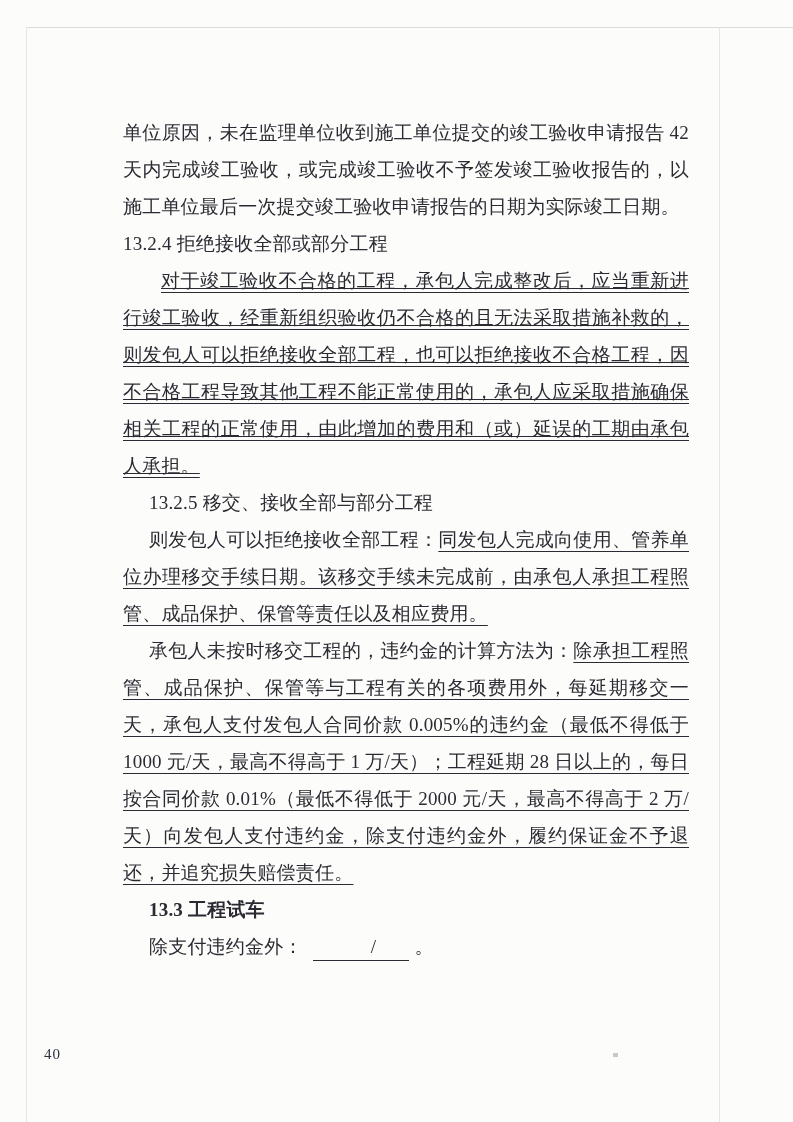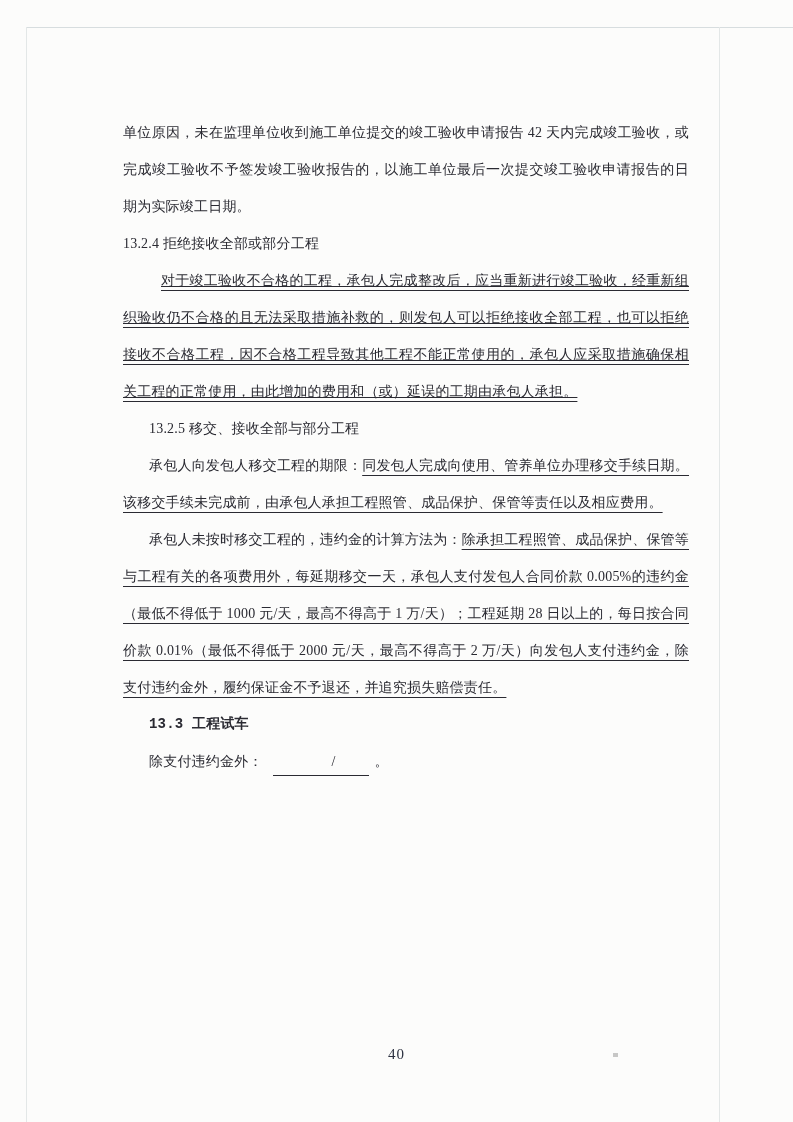--- a/index.html
+++ b/index.html
@@ -22,68 +22,68 @@
   .scan-v.left { left: 26px; }
   .scan-v.right { left: 719px; }
   .artifact {
     position: absolute; left: 613px; top: 1053px; width: 5px; height: 4px;
     background: #9a9a9a; opacity: 0.55;
   }
   .content {
     position: absolute; left: 123px; top: 114px; width: 566px;
   }
   .content p {
-    font-size: 14px;
+    font-size: 19px;
     line-height: 37px;
     text-align: justify;
     letter-spacing: 0.2px;
   }
   .ind2 { text-indent: 38px; text-decoration: underline; }
   .ind1 { text-indent: 26px; }
-  .bold { font-weight: bold; font-family: Liberation Mono, monospace; }
+  .bold { font-weight: bold; }
   .u {
     text-decoration: underline;
     text-decoration-thickness: 1.4px;
     text-underline-offset: 5px;
   }
   .blank {
     display: inline-block;
     width: 96px;
     text-align: center;
     border-bottom: 1.6px solid #2a2a32;
     margin: 0 6px 0 10px;
     line-height: 26px;
   }
   .footer {
     position: absolute; top: 1046px; left: 0; width: 100%;
-    text-align: center;
     font-size: 15px;
     color: #2c3140;
     letter-spacing: 1px;
+    padding-left: 44px;
   }
 </style>
 </head>
 <body>
 
 <div class="scan-h"></div>
 <div class="scan-v left"></div>
 <div class="scan-v right"></div>
 <div class="artifact"></div>
 
 <div class="content">
 
   <p>单位原因，未在监理单位收到施工单位提交的竣工验收申请报告 42 天内完成竣工验收，或完成竣工验收不予签发竣工验收报告的，以施工单位最后一次提交竣工验收申请报告的日期为实际竣工日期。</p>
 
   <p>13.2.4 拒绝接收全部或部分工程</p>
 
   <p class="ind2"><span class="u">对于竣工验收不合格的工程，承包人完成整改后，应当重新进行竣工验收，经重新组织验收仍不合格的且无法采取措施补救的，则发包人可以拒绝接收全部工程，也可以拒绝接收不合格工程，因不合格工程导致其他工程不能正常使用的，承包人应采取措施确保相关工程的正常使用，由此增加的费用和（或）延误的工期由承包人承担。</span></p>
 
   <p class="ind1">13.2.5 移交、接收全部与部分工程</p>
 
-  <p class="ind1"><span>承包人向发包人移交工程的期限：</span><span class="u">同发包人完成向使用、管养单位办理移交手续日期。该移交手续未完成前，由承包人承担工程照管、成品保护、保管等责任以及相应费用。</span></p>
+  <p class="ind1"><span>则发包人可以拒绝接收全部工程：</span><span class="u">同发包人完成向使用、管养单位办理移交手续日期。该移交手续未完成前，由承包人承担工程照管、成品保护、保管等责任以及相应费用。</span></p>
 
   <p class="ind1"><span>承包人未按时移交工程的，违约金的计算方法为：</span><span class="u">除承担工程照管、成品保护、保管等与工程有关的各项费用外，每延期移交一天，承包人支付发包人合同价款 0.005%的违约金（最低不得低于 1000 元/天，最高不得高于 1 万/天）；工程延期 28 日以上的，每日按合同价款 0.01%（最低不得低于 2000 元/天，最高不得高于 2 万/天）向发包人支付违约金，除支付违约金外，履约保证金不予退还，并追究损失赔偿责任。</span></p>
 
   <p class="ind1 bold">13.3 工程试车</p>
 
 
   <p class="ind1"><span>除支付违约金外：</span><span class="blank">/</span><span>。</span></p>
 
 </div>
 

